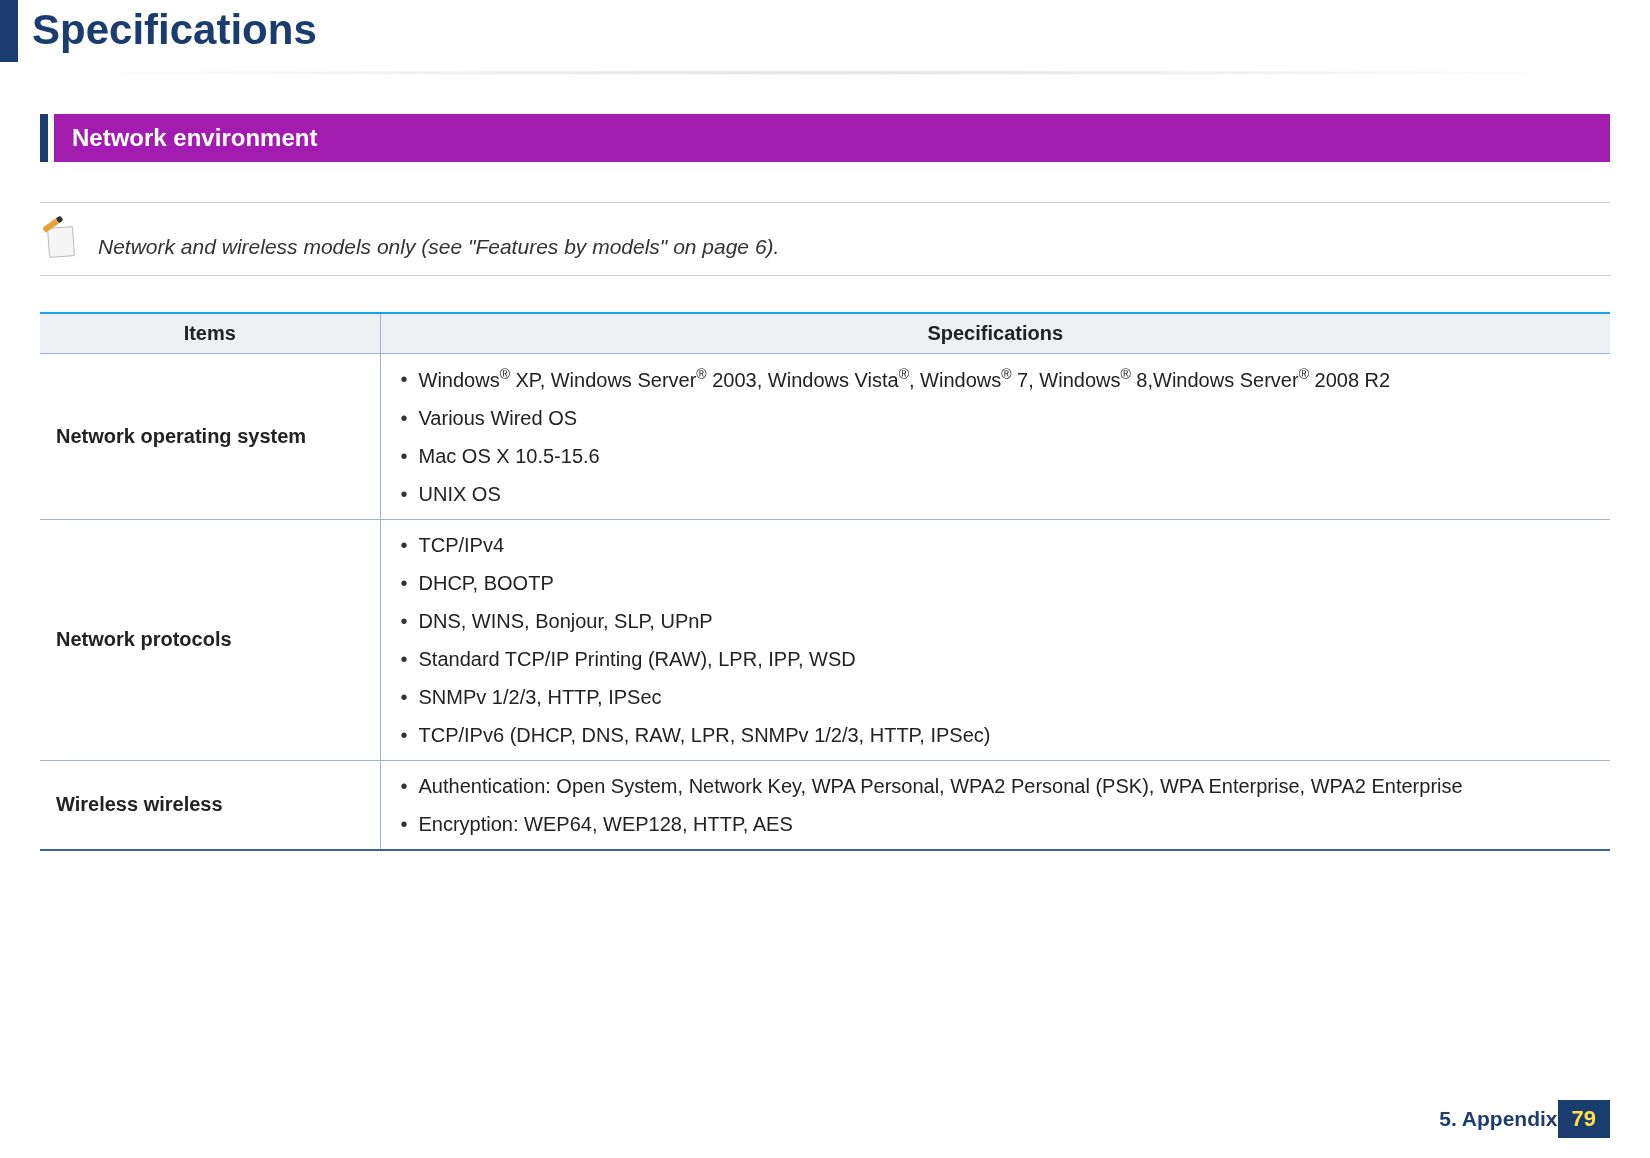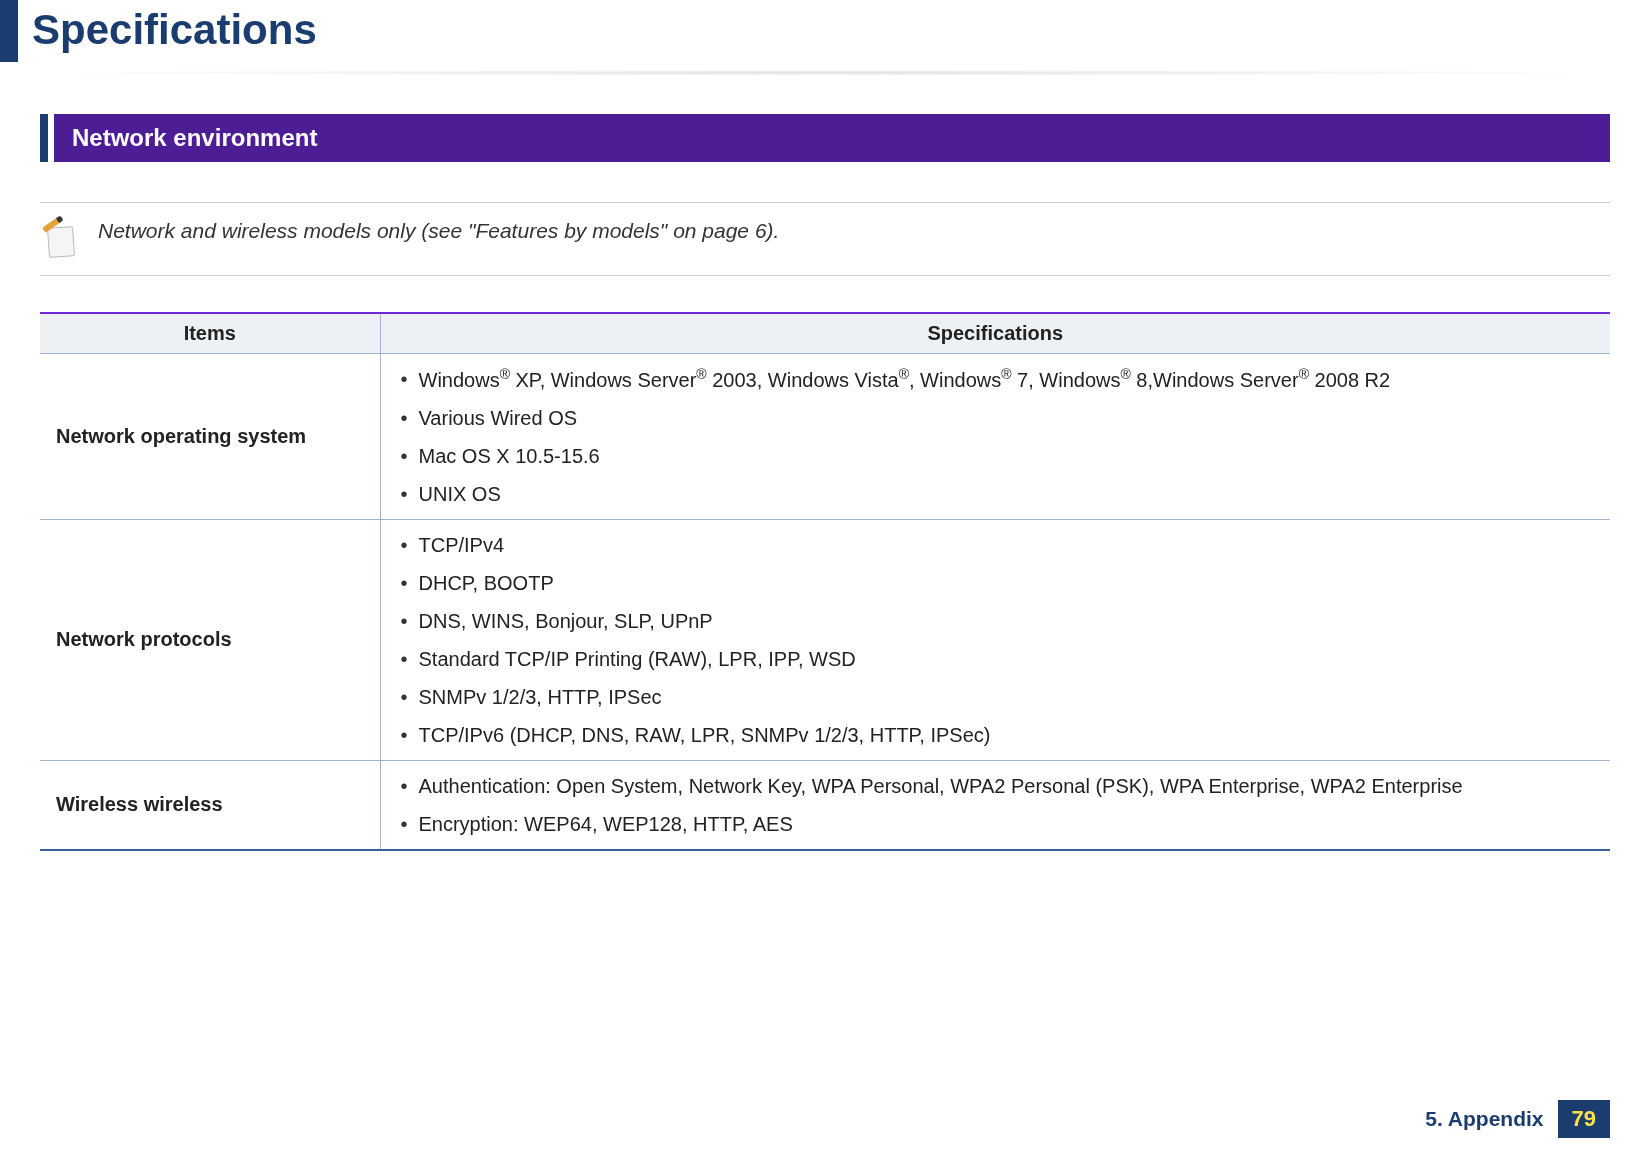--- a/index.html
+++ b/index.html
@@ -42,35 +42,35 @@
     display: flex;
     align-items: stretch;
     margin-bottom: 40px;
   }
   .section-header-gap {
     width: 8px;
     background: #1b3c6e;
     position: relative;
   }
   .section-header-bar {
-    background: #4c1d95;
+    background: #a21caf;
     color: #fff;
     font-weight: 700;
     font-size: 24px;
     padding: 10px 18px;
     flex: 1;
     margin-left: 6px;
   }
   .note-box {
     border-top: 1px solid #d0d0d0;
     border-bottom: 1px solid #d0d0d0;
     padding: 16px 0;
     margin-bottom: 36px;
     display: flex;
-    align-items: flex-start;
+    align-items: flex-end;
     gap: 18px;
   }
   .note-icon-wrap {
     width: 40px;
     height: 40px;
     position: relative;
   }
   .note-icon-paper {
     position: absolute;
     left: 8px; top: 8px;
@@ -101,21 +101,21 @@
   table.spec {
     width: 100%;
     border-collapse: collapse;
     font-size: 20px;
   }
   table.spec th {
     background: #eef1f4;
     font-weight: 700;
     text-align: center;
     padding: 8px;
-    border-top: 2px solid #6d28d9;
+    border-top: 2px solid #0ea5e9;
     border-bottom: 1px solid #9db3cf;
   }
   table.spec th:first-child {
     border-right: 1px solid #9db3cf;
     width: 340px;
   }
   table.spec td {
     border-bottom: 1px solid #9db3cf;
     vertical-align: middle;
   }
@@ -143,21 +143,20 @@
     position: absolute;
     left: 10px;
     color: #333;
   }
   .footer {
     position: absolute;
     bottom: 20px;
     right: 40px;
     display: flex;
     align-items: center;
-    gap: 14px;
   }
   .footer-chapter {
     font-size: 21px;
     color: #1b3c6e;
     font-weight: 600;
   }
   .footer-pagebox {
     background: #1b3c6e;
     color: #fde047;
     font-size: 22px;

